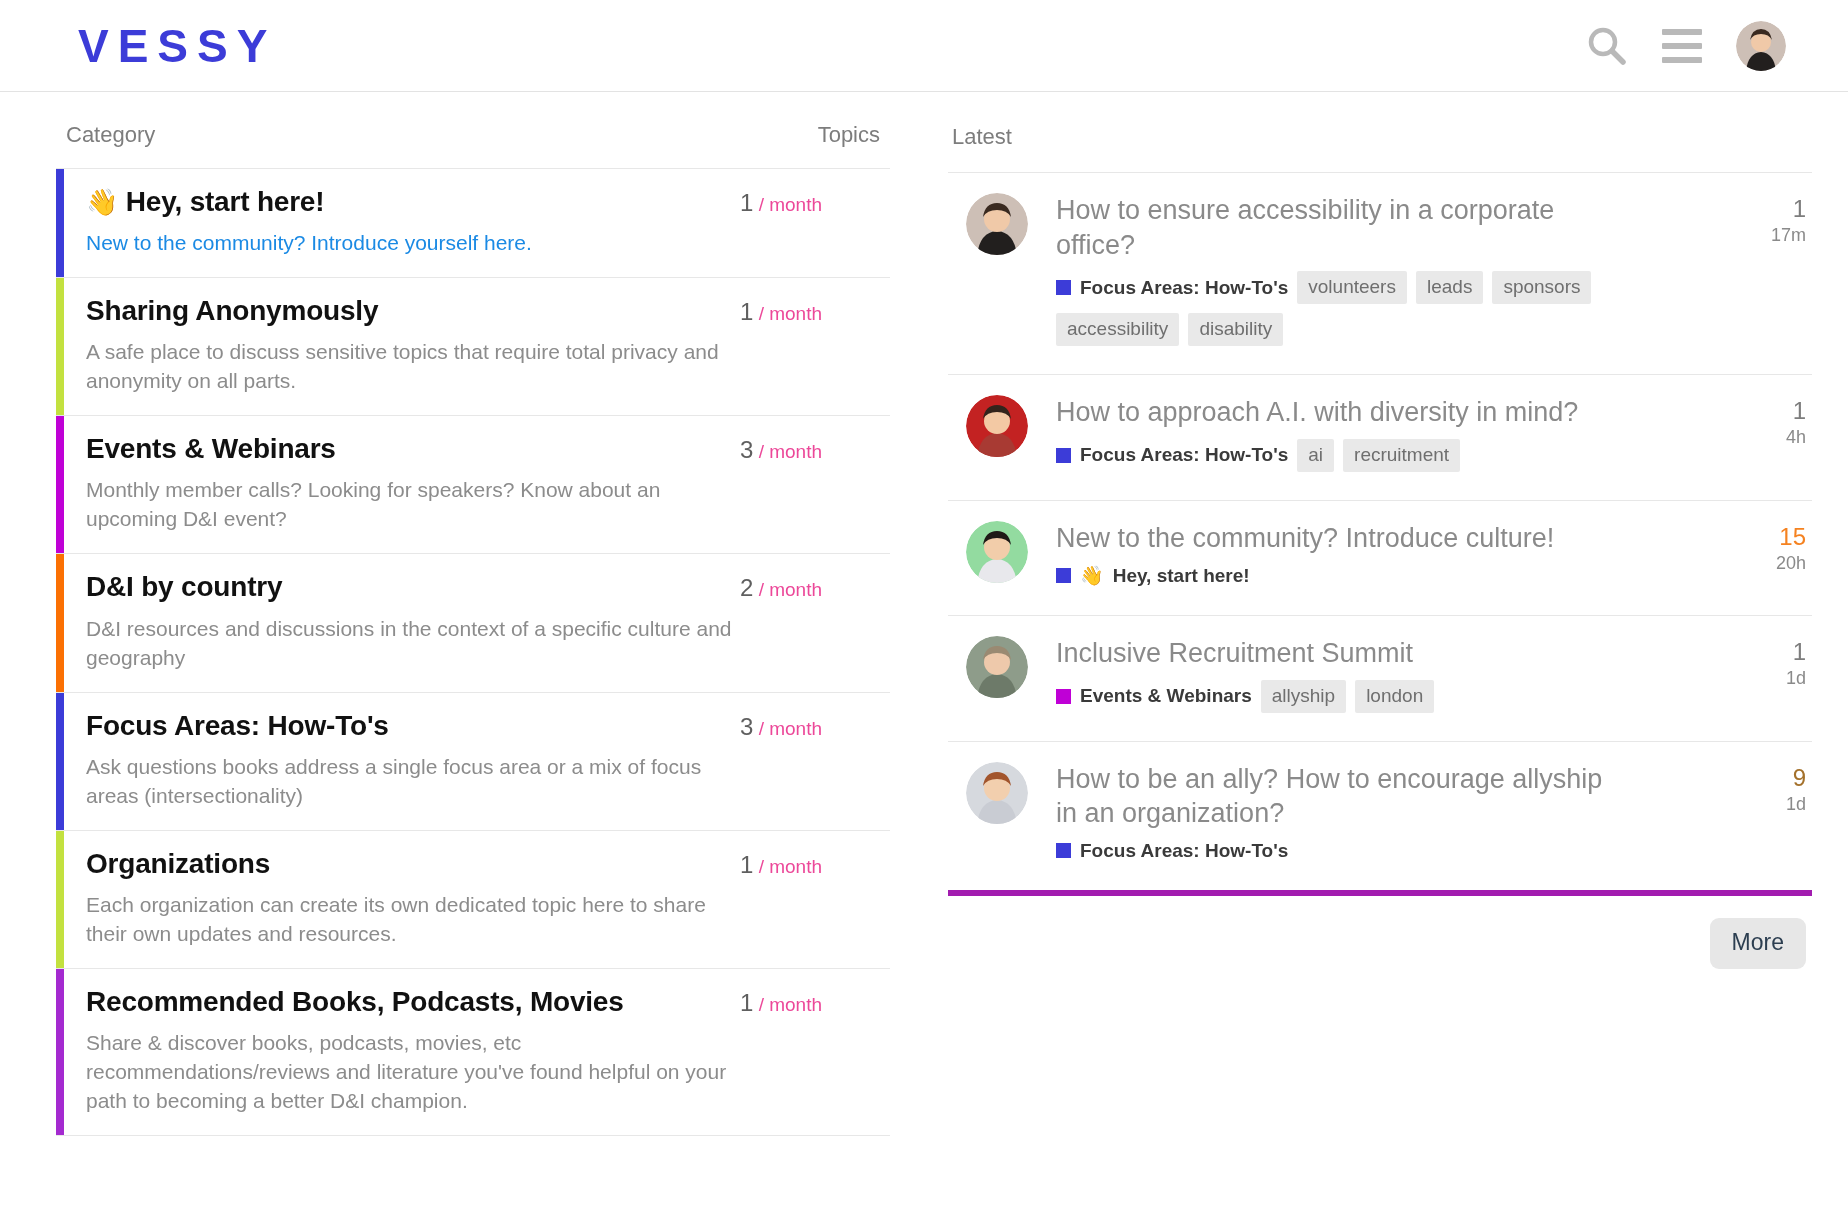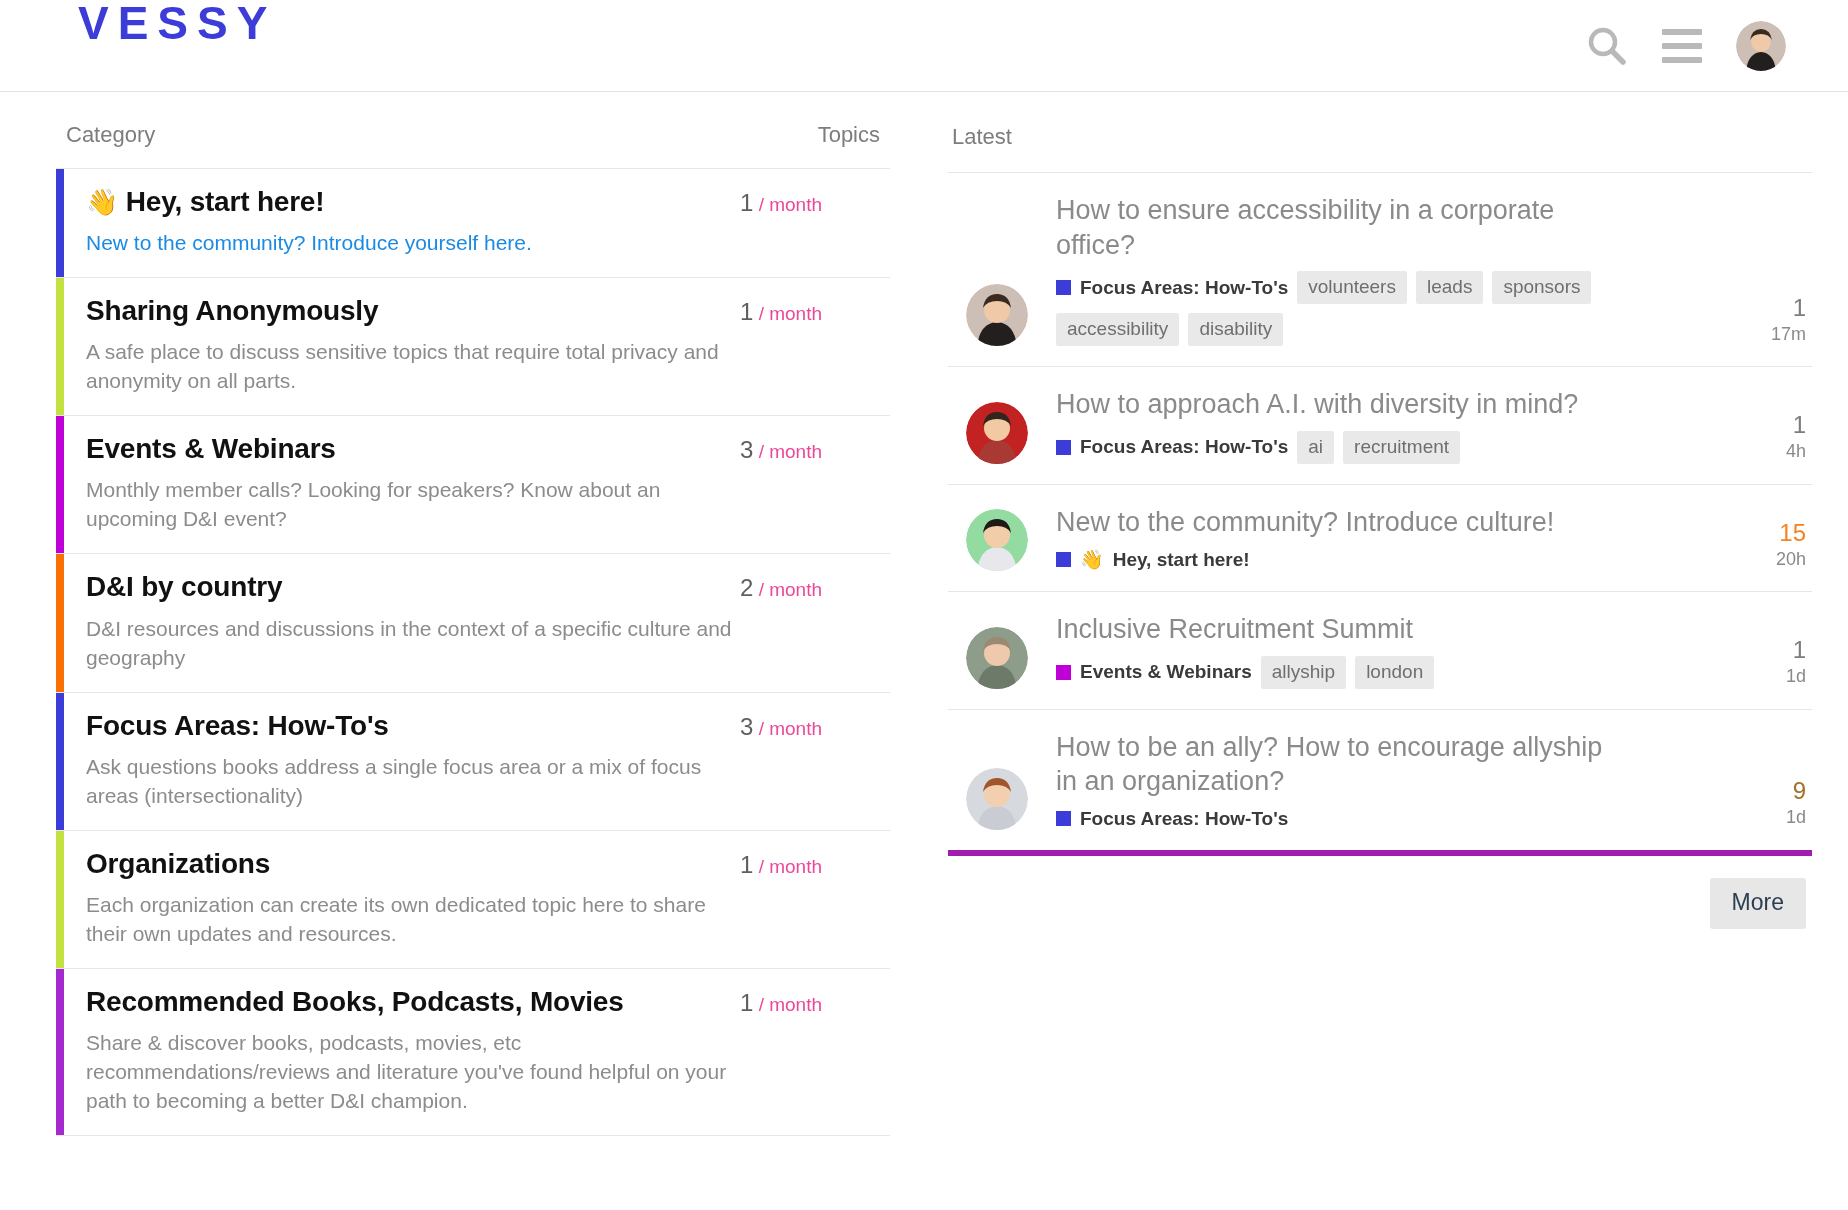--- a/index.html
+++ b/index.html
@@ -12,20 +12,21 @@
     font-family: "Liberation Sans", sans-serif;
     overflow: hidden;
   }
 
   
   .site-header {
     height: 92px;
     background: #ffffff;
     border-bottom: 1px solid #e3e3e3;
     display: flex;
+    align-items: center;
     padding: 0 40px 0 78px;
     position: relative;
   }
   .brand {
     font-size: 46px;
     font-weight: 700;
     letter-spacing: 9px;
     color: #3c3cd8;
     line-height: 1;
     font-family: "Liberation Sans", sans-serif;
@@ -153,23 +154,23 @@
   }
   .cat-count .per {
     font-size: 19px;
     color: #ec4899;
   }
 
   
   .latest-list { border-top: 1px solid #e7e7e7; }
   .topic-row {
     display: flex;
-    align-items: flex-end;
+    align-items: flex-start;
     border-bottom: 1px solid #e7e7e7;
-    padding: 20px 0 20px 4px;
+    padding: 20px 0 28px 4px;
     cursor: pointer;
   }
   .topic-row:last-child { border-bottom: 6px solid #a21caf; }
   .topic-avatar {
     width: 62px;
     height: 62px;
     border-radius: 50%;
     overflow: hidden;
     flex: 0 0 62px;
     margin: 0 28px 0 14px;
@@ -239,21 +240,21 @@
     display: flex;
     justify-content: flex-end;
     padding: 22px 6px 0 0;
   }
   .more-btn {
     background: #e7e7e7;
     border: none;
     color: #2c3e50;
     font-size: 23px;
     padding: 11px 22px 13px;
-    border-radius: 3px;
+    border-radius: 9px;
     cursor: pointer;
     font-family: "Liberation Sans", sans-serif;
   }
 </style>
 </head>
 <body>
 
 <header class="site-header">
   <div class="brand">VESSY</div>
 

